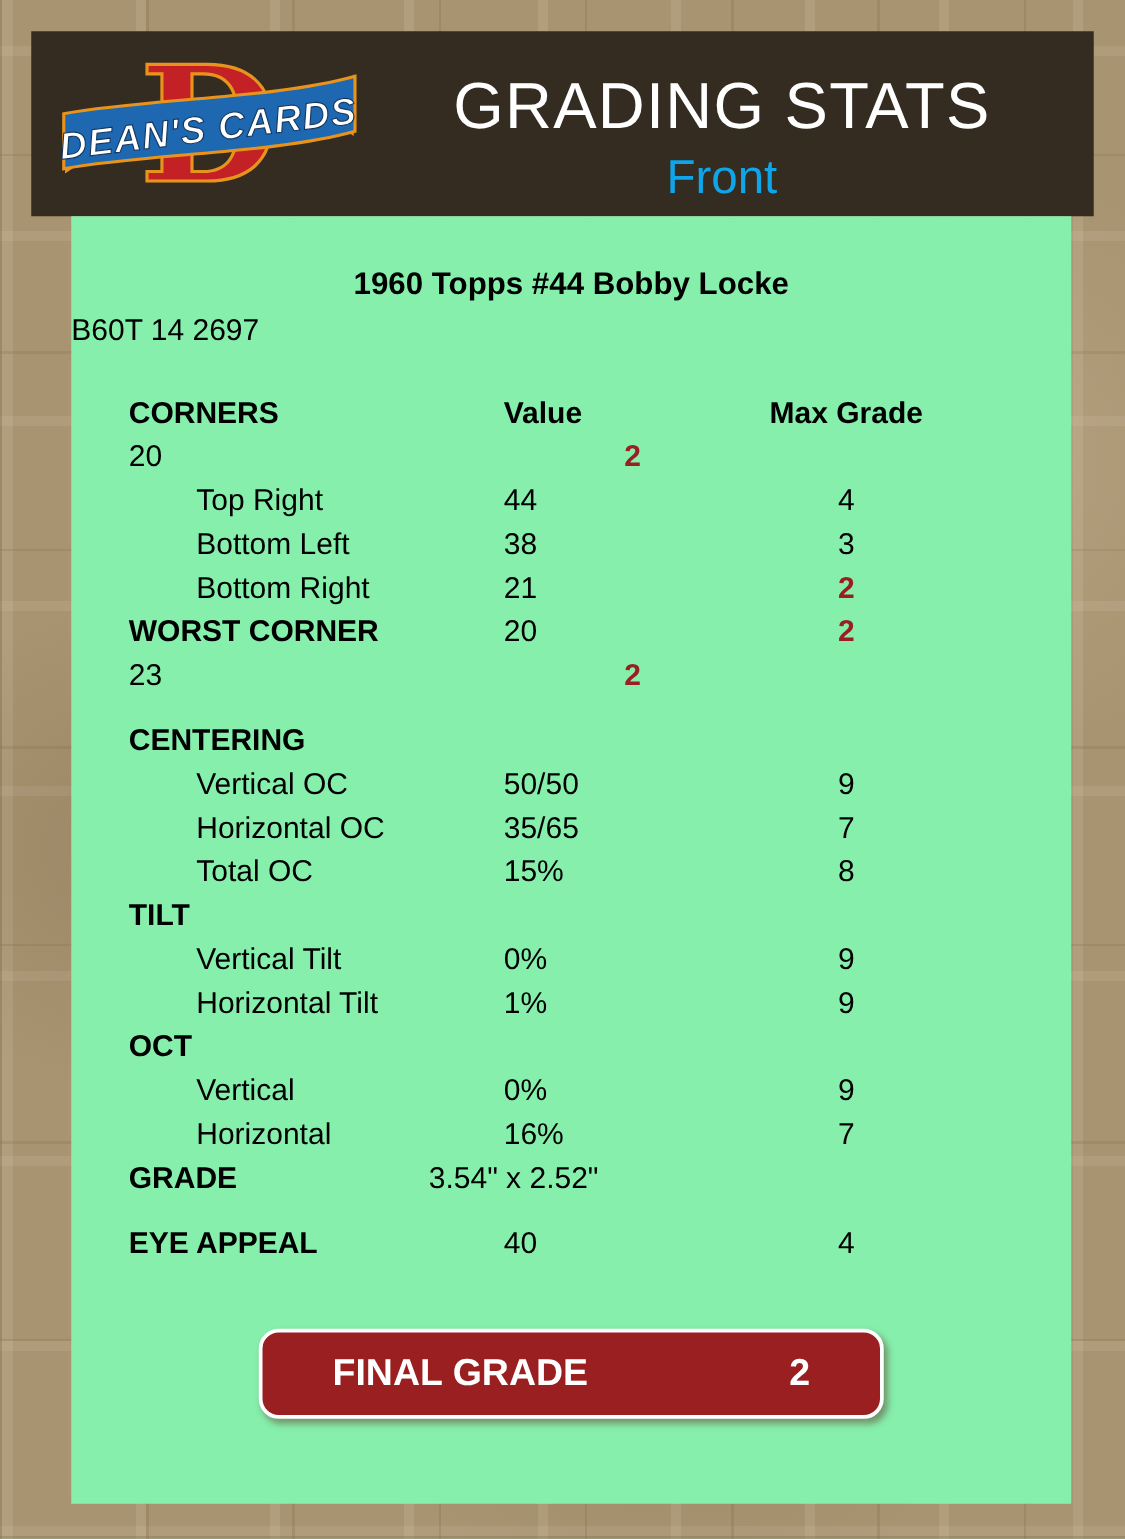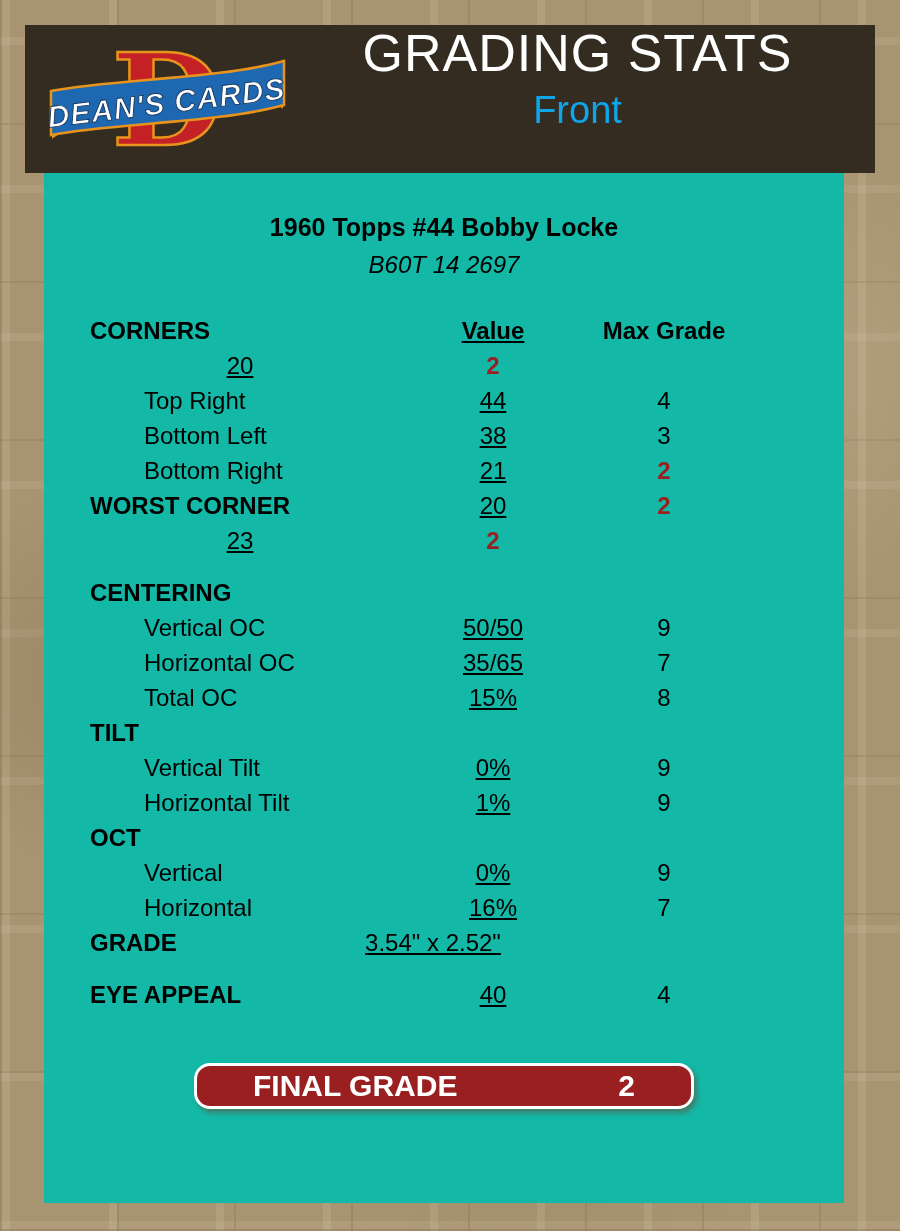--- a/index.html
+++ b/index.html
@@ -22,52 +22,52 @@
   
   .header-bar {
     position:absolute; left:25px; top:25px; width:850px; height:148px;
     background:#342b21;
   }
   .logo-wrap { position:absolute; left:20px; top:8px; width:245px; height:132px; }
   .header-titles {
     position:absolute; left:255px; top:0; width:595px; height:148px; text-align:center;
   }
   .grading-title {
-    font-size:52px; line-height:56px; color:#ffffff; letter-spacing:1px;
+    margin-top:32px; font-size:52px; line-height:56px; color:#ffffff; letter-spacing:1px;
   }
   .side-label {
     margin-top:8px; font-size:38px; line-height:42px; color:#0ea5e9;
   }
 
   
   .panel {
-    position:absolute; left:44px; top:173px; width:800px; height:1030px;
-    background:#14b8a6;
+    position:absolute; left:57px; top:173px; width:800px; height:1030px;
+    background:#86efac;
   }
   .card-title { margin-top:40px; text-align:center; font-size:25px; line-height:28px; font-weight:bold; color:#000; }
-  .card-code  { margin-top:10px; text-align:center; font-size:24px; line-height:28px; color:#000;font-style:italic; }
+  .card-code  { margin-top:10px; font-size:24px; line-height:28px; color:#000; }
 
   .grading-table { margin-top:34px; font-size:24px; color:#000; }
   .t-row {
     display:grid; grid-template-columns:300px 206px 136px;
     padding-left:46px; line-height:35px;
   }
   .t-row .label { text-align:left; white-space:nowrap; }
-  .t-row .value { text-align:center; white-space:nowrap;text-decoration:underline; }
+  .t-row .value { white-space:nowrap; }
   .t-row .grade { text-align:center; white-space:nowrap; }
   .t-row.header-row .label, .t-row.header-row .value, .t-row.header-row .grade { font-weight:bold; }
   .t-row.bold-label .label { font-weight:bold; }
   .t-row .label.indent { padding-left:54px; }
   .t-row.gap-top { margin-top:17px; }
   .grade.red { color:#9a1f20; font-weight:bold; }
   .value.shift-left { position:relative; left:-60px; }
 
   
   .final-grade-button {
-    margin:51px auto 0; width:500px; height:46px;
+    margin:51px auto 0; width:500px; height:72px;
     background:#9a1f20; border:3px solid #ffffff; border-radius:16px;
     box-shadow:3px 4px 5px rgba(96,80,58,0.55);
     display:flex; align-items:center; justify-content:space-between;
     padding:0 56px; color:#ffffff; font-weight:bold; font-size:30px;
     cursor:pointer;
   }
 </style>
 </head>
 <body>
 

